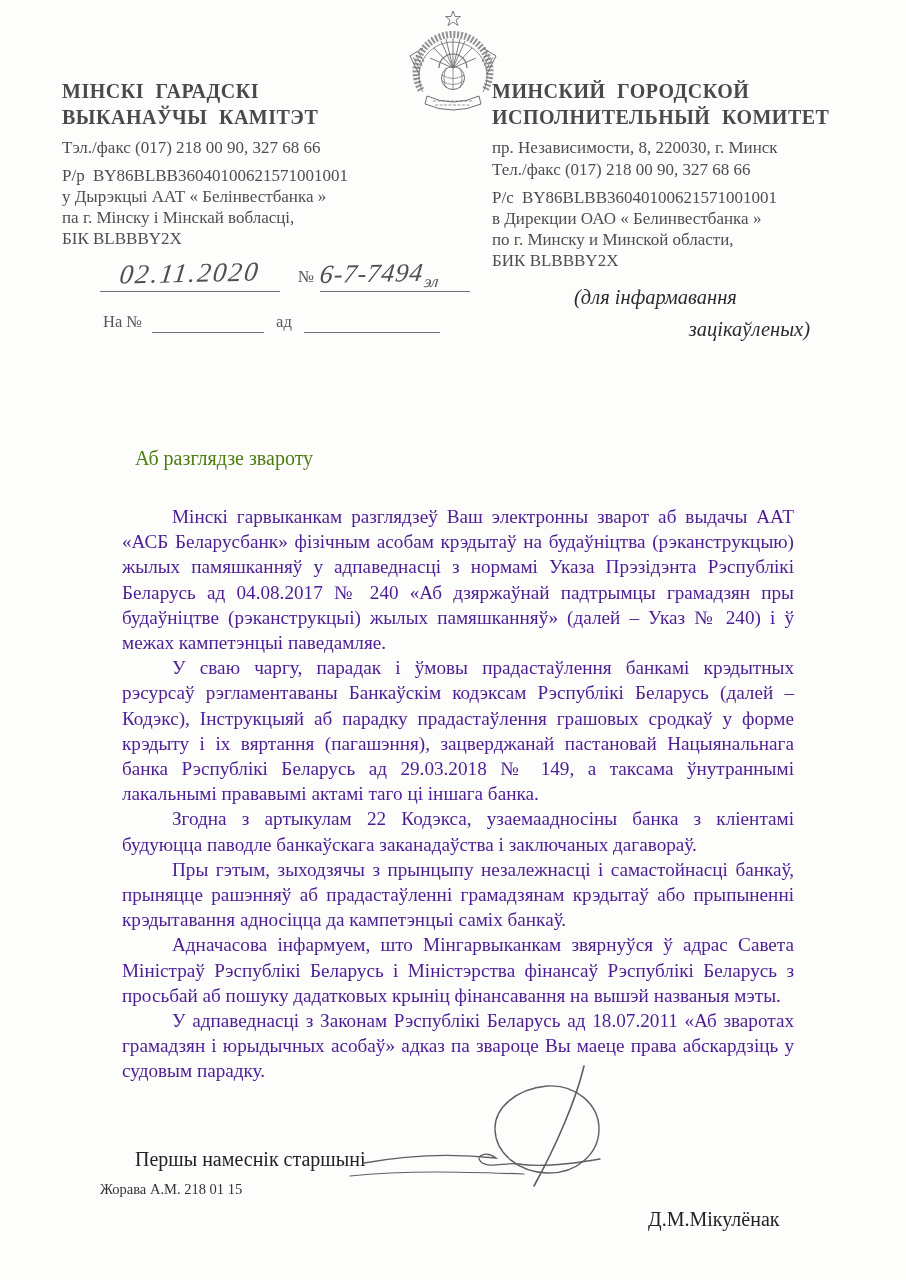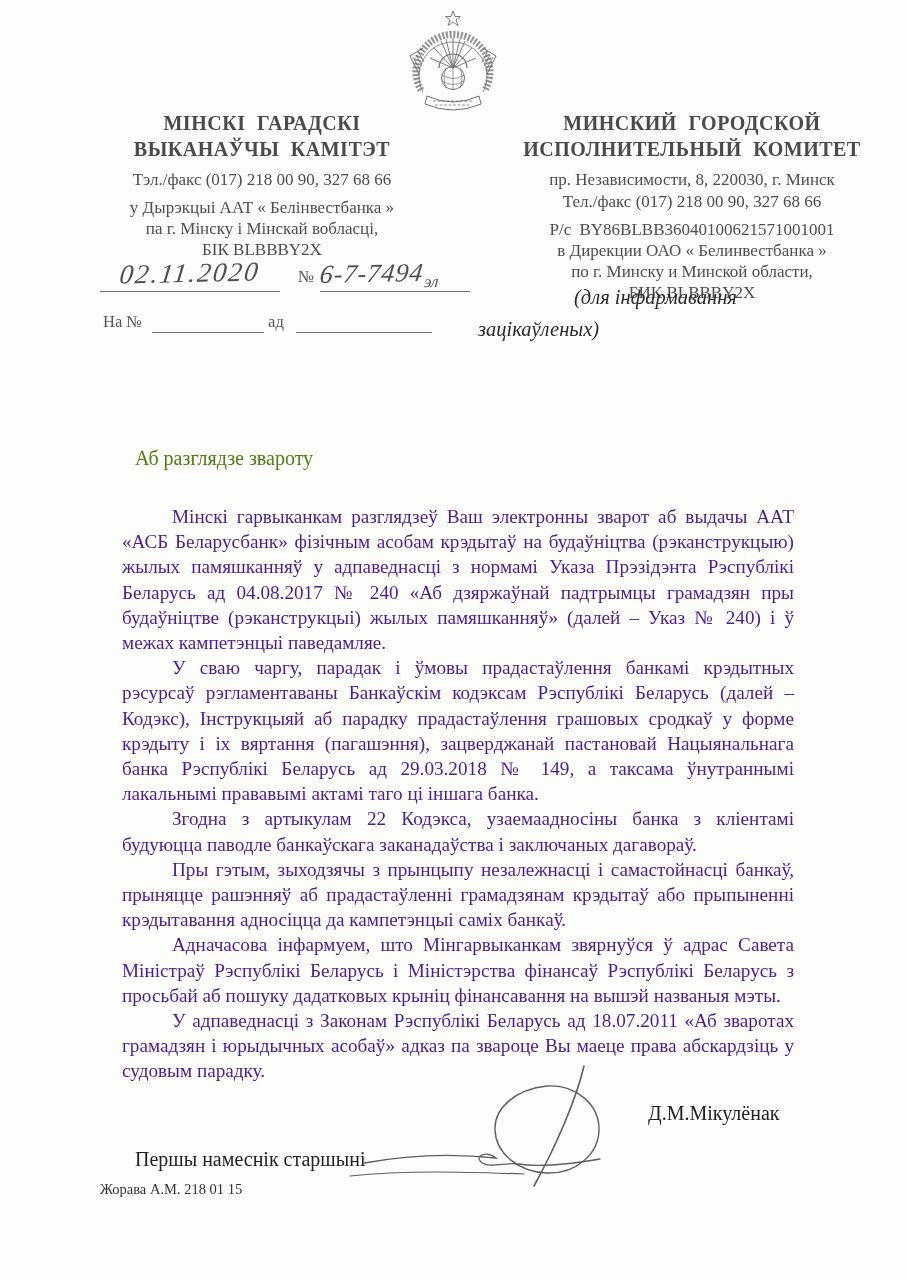--- a/index.html
+++ b/index.html
@@ -10,21 +10,21 @@
     color:#1c1c1c;
     position:relative;
     overflow:hidden;
   }
   .page{position:absolute;inset:0;background:#fdfdfc;}
 
   
   .emblem{position:absolute;top:8px;left:50%;transform:translateX(-50%);width:92px;height:108px;}
 
   
-  .lh-col{position:absolute;top:78px;width:400px;text-align:center;color:#4e4e4e;margin-top:32px;}
+  .lh-col{position:absolute;top:78px;width:400px;color:#4e4e4e;}
   .lh-left{left:62px;}
   .lh-right{left:492px;}
   .lh-title{font-weight:bold;font-size:20px;line-height:26px;letter-spacing:.5px;word-spacing:6px;color:#4a4a4a;}
   .lh-addr{margin-top:7px;font-size:17px;line-height:22px;}
   .lh-acct{margin-top:6px;font-size:17px;line-height:21px;}
   .lh-acct .spaced{word-spacing:4px;}
 
   
   .ref-row{position:absolute;top:258px;left:100px;width:380px;}
   .hw{
@@ -37,42 +37,42 @@
   .hw-date{font-size:27px;}
   .hw-num{font-size:26px;letter-spacing:1px;}
   .hw-suffix{font-size:17px;letter-spacing:0;position:relative;top:5px;}
   .u-line{border-bottom:1.3px solid #6f6f6f;display:inline-block;}
   .date-cell{width:180px;text-align:center;padding-bottom:2px;}
   .num-cell{width:150px;text-align:left;padding-bottom:2px;}
   .no-sign{font-size:17px;color:#555;margin:0 6px 0 18px;}
   .na-row{position:absolute;top:312px;left:103px;font-size:16.5px;color:#585858;}
   .na-row .blank1{width:112px;margin-left:10px;}
   .na-row .blank2{width:136px;margin-left:12px;}
-  .na-row .ad{margin-left:4px;}
+  .na-row .ad{margin-left:12px;}
 
   
   .note{position:absolute;top:284px;left:470px;width:340px;font-style:italic;font-size:20.5px;line-height:26px;color:#2b2b2b;}
   .note .l1{margin-left:104px;}
-  .note .l2{margin-left:8px;margin-top:6px;}
+  .note .l2{margin-left:8px;margin-top:6px;text-align:right;}
 
   
   .subject{position:absolute;top:447px;left:135px;font-size:20px;color:#4d7c0f;}
   .body-text{position:absolute;top:504px;left:122px;width:672px;}
   .body-text p{
     margin:0;
     font-size:19.2px;
     line-height:25.2px;
     text-align:justify;
     text-indent:50px;
     color:#4c1d95;
   }
 
   
   .sig-title{position:absolute;top:1148px;left:135px;font-size:20px;color:#222;text-align:right;}
-  .sig-name{position:absolute;top:1102px;left:648px;font-size:20px;color:#222;}
+  .sig-name{position:absolute;top:1208px;left:648px;font-size:20px;color:#222;}
   .sig-scribble{position:absolute;top:1062px;left:348px;width:295px;height:128px;}
 
   
   .executor{position:absolute;top:1181px;left:100px;font-size:14.5px;color:#333;}
 </style>
 </head>
 <body>
 
 <div class="page">
 
@@ -113,20 +113,21 @@
     </svg>
   </div>
 
   <div class="lh-col lh-left">
     <div class="lh-title">МІНСКІ  ГАРАДСКІ</div>
     <div class="lh-title">ВЫКАНАЎЧЫ  КАМІТЭТ</div>
     <div class="lh-addr">
       <div>Тэл./факс  (017) 218 00 90,   327 68 66</div>
     </div>
     <div class="lh-acct">
+      <div class="spaced">Р/р BY86BLBB36040100621571001001</div>
       <div>у  Дырэкцыі  ААТ  « Белінвестбанка »</div>
       <div>па г. Мінску і Мінскай вобласці,</div>
       <div>БІК  BLBBBY2X</div>
     </div>
   </div>
 
   <div class="lh-col lh-right">
     <div class="lh-title">МИНСКИЙ ГОРОДСКОЙ</div>
     <div class="lh-title">ИСПОЛНИТЕЛЬНЫЙ КОМИТЕТ</div>
     <div class="lh-addr">

